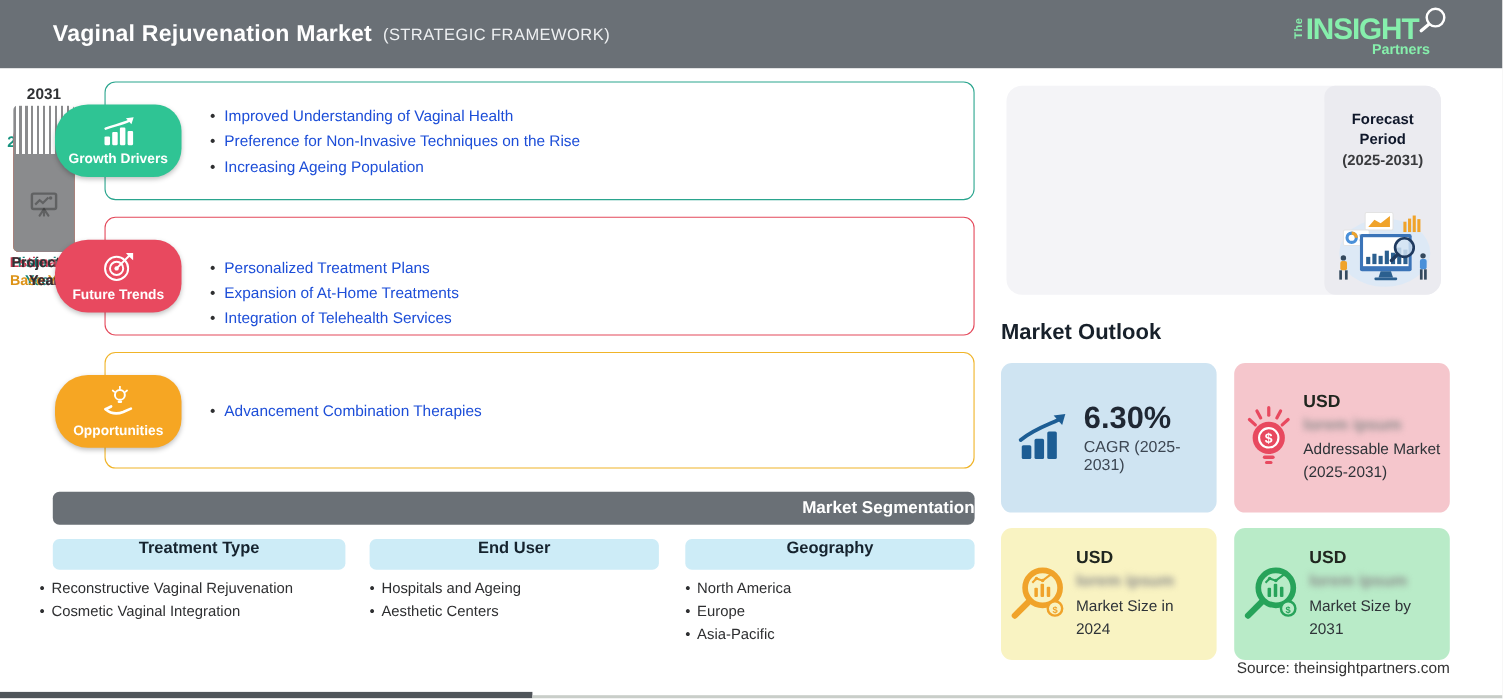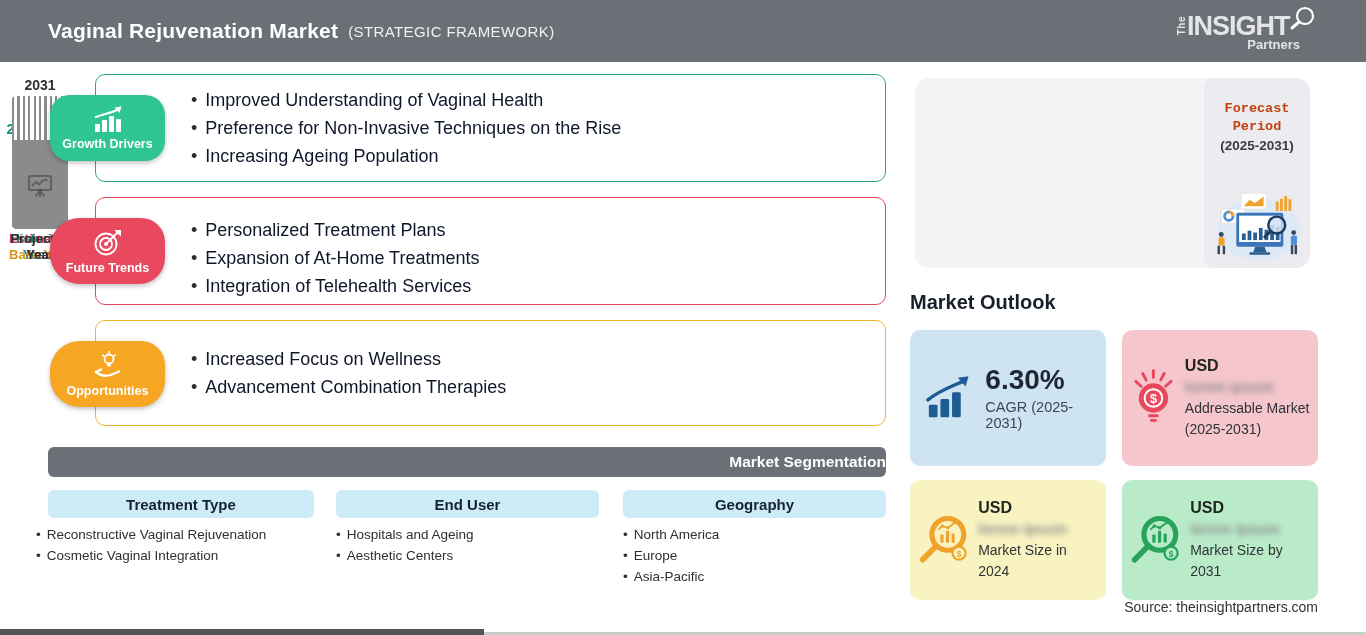--- a/index.html
+++ b/index.html
@@ -4,54 +4,54 @@
 <style>
   * { margin:0; padding:0; box-sizing:border-box; }
   body { background:#e9e9e9; font-family:"Liberation Sans", sans-serif; }
   .page { position:relative; width:1366px; height:635px; background:#ffffff; overflow:hidden; }
 
   
   .header { position:absolute; left:0; top:0; width:1366px; height:62px; background:#6a7076;
             display:flex; align-items:center; padding-left:48px; }
   .header-title { color:#ffffff; font-size:21px; font-weight:bold; letter-spacing:0.2px; }
   .header-subtitle { color:#eef0f2; font-size:15px; margin-left:10px; letter-spacing:0.4px; }
-  .logo { position:absolute; right:56px; top:9px; width:132px; height:46px; color:#e5e5e5; }
+  .logo { position:absolute; right:56px; top:9px; width:132px; height:46px; color:#86efac; }
   .logo-the { position:absolute; left:-2px; top:7px; font-size:10px; font-weight:bold;
               writing-mode:vertical-rl; transform:rotate(180deg); letter-spacing:0.5px; }
   .logo-insight { position:absolute; left:9px; top:2px; font-size:27px; font-weight:bold; letter-spacing:-1px; }
   .logo-partners { position:absolute; right:10px; top:28px; font-size:13px; font-weight:bold; }
   .logo-lens { position:absolute; right:-8px; top:-4px; }
 
   
   .fw-box { position:absolute; left:95px; width:791px; border:1.4px solid #999; border-radius:10px;
             background:#fff; display:flex; flex-direction:column; justify-content:center; padding-left:95px; }
   .fw-box ul { list-style:none; }
-  .fw-box li { font-size:18px; color:#0f172a; margin:7px 0; }
+  .fw-box li { font-size:14px; color:#1d4ed8; margin:7px 0; }
   .fw-box li::before { content:"•"; margin-right:8px; color:#2e2f31; }
   .fw-badge { position:absolute; left:50px; width:115px; height:66px; border-radius:30px 24px 26px 30px;
               display:flex; flex-direction:column; align-items:center; justify-content:center; gap:3px;
               box-shadow:0 2px 5px rgba(0,0,0,0.25); z-index:2; }
   .fw-badge-label { color:#fff; font-size:12.5px; font-weight:bold; }
 
   
   .seg-bar { position:absolute; left:48px; top:447px; width:838px; height:30px; background:#6a7076;
              border-radius:6px; display:flex; align-items:center; justify-content:flex-end; }
   .seg-bar-title { color:#fff; font-size:15.5px; font-weight:bold; }
   .seg-pill { position:absolute; top:490px; height:28px; background:#cdecf7; border-radius:6px;
-              display:flex; align-items:center; justify-content:center; }
+              display:flex; justify-content:center; }
   .seg-pill span { font-size:15px; font-weight:bold; color:#15232e; }
   .seg-list { position:absolute; top:524px; list-style:none; }
   .seg-list li { font-size:13.5px; color:#2e2f31; line-height:21px; }
   .seg-list li::before { content:"•"; margin-right:6px; }
 
   
   .tl-panel { position:absolute; left:915px; top:78px; width:395px; height:190px; background:#f4f4f7; border-radius:14px; }
   .tl-forecast { position:absolute; left:1204px; top:78px; width:106px; height:190px; background:#ebebf0;
                  border-radius:10px 14px 14px 10px; text-align:center; padding-top:22px; }
-  .tl-forecast-title { font-size:13.5px; font-weight:bold; color:#c2410c; line-height:1.35; width:80px; margin:0 auto;font-family:Liberation Mono, monospace; }
+  .tl-forecast-title { font-size:13.5px; font-weight:bold; color:#0f172a; line-height:1.35; width:80px; margin:0 auto; }
   .tl-forecast-range { font-size:13.5px; font-weight:bold; color:#3a3b3e; margin-top:2px; }
   .tl-illustration { position:absolute; left:6px; top:112px; }
   .tl-group { position:absolute; top:78px; width:80px; height:185px; }
   .tl-group:nth-of-type(1) { left:920px; }
   .tl-group:nth-of-type(2) { left:987px; }
   .tl-group:nth-of-type(3) { left:1054px; }
   .tl-group:nth-of-type(4) { left:1121px; }
   .tl-year { position:absolute; left:0; width:80px; text-align:center; font-size:14px; font-weight:bold; white-space:nowrap; }
   .tl-bar { position:absolute; left:12px; bottom:34px; width:56px; border-radius:4px 4px 5px 5px;
             display:flex; flex-direction:column; overflow:hidden; }
@@ -99,21 +99,21 @@
     </div>
   </div>
 
   <div class="fw-box" style="top: 74px; height: 108px; border-color: rgb(42, 165, 142);">
     <ul>
       <li>Improved Understanding of Vaginal Health</li>
       <li>Preference for Non-Invasive Techniques on the Rise</li>
       <li>Increasing Ageing Population</li>
     </ul>
   </div>
-  <div class="fw-badge" style="top: 95px; background: rgb(47, 196, 148); border-radius: 20px;">
+  <div class="fw-badge" style="top: 95px; background: rgb(47, 196, 148);">
     <svg width="32" height="28" viewBox="0 0 32 28">
       <rect x="3" y="18" width="5" height="8" rx="1" fill="#fff"></rect>
       <rect x="10" y="14" width="5" height="12" rx="1" fill="#fff"></rect>
       <rect x="17" y="10" width="5" height="16" rx="1" fill="#fff"></rect>
       <rect x="24" y="13" width="5" height="13" rx="1" fill="#fff"></rect>
       <path d="M4 11 C 12 8 19 7 26 3.5" stroke="#fff" stroke-width="2.2" fill="none" stroke-linecap="round"></path>
       <path d="M22.5 1.5 L29.5 0.5 L27.5 7 Z" fill="#fff"></path>
     </svg>
     <span class="fw-badge-label">Growth Drivers</span>
   </div>
@@ -131,21 +131,20 @@
       <circle cx="13" cy="16" r="6" fill="none" stroke="#fff" stroke-width="1.8"></circle>
       <circle cx="13" cy="16" r="2" fill="#fff"></circle>
       <line x1="13" y1="16" x2="24" y2="5" stroke="#fff" stroke-width="1.8" stroke-linecap="round"></line>
       <path d="M21.5 2 L28 2 L28 8.5 L24 5 Z" fill="#fff"></path>
     </svg>
     <span class="fw-badge-label">Future Trends</span>
   </div>
 
   <div class="fw-box" style="top: 320px; height: 106px; border-color: rgb(240, 180, 41);">
     <ul>
-      <li>Increased Focus on Wellness</li>
       <li>Advancement Combination Therapies</li>
     </ul>
   </div>
   <div class="fw-badge" style="top: 341px; background: rgb(246, 166, 35);">
     <svg width="34" height="30" viewBox="0 0 34 30">
       <circle cx="18" cy="8" r="4.5" fill="none" stroke="#fff" stroke-width="1.8"></circle>
       <line x1="18" y1="0.5" x2="18" y2="2.2" stroke="#fff" stroke-width="1.6" stroke-linecap="round"></line>
       <line x1="11.5" y1="4" x2="13" y2="5.2" stroke="#fff" stroke-width="1.6" stroke-linecap="round"></line>
       <line x1="24.5" y1="4" x2="23" y2="5.2" stroke="#fff" stroke-width="1.6" stroke-linecap="round"></line>
       <rect x="16" y="13" width="4" height="2.4" rx="1" fill="#fff"></rect>

